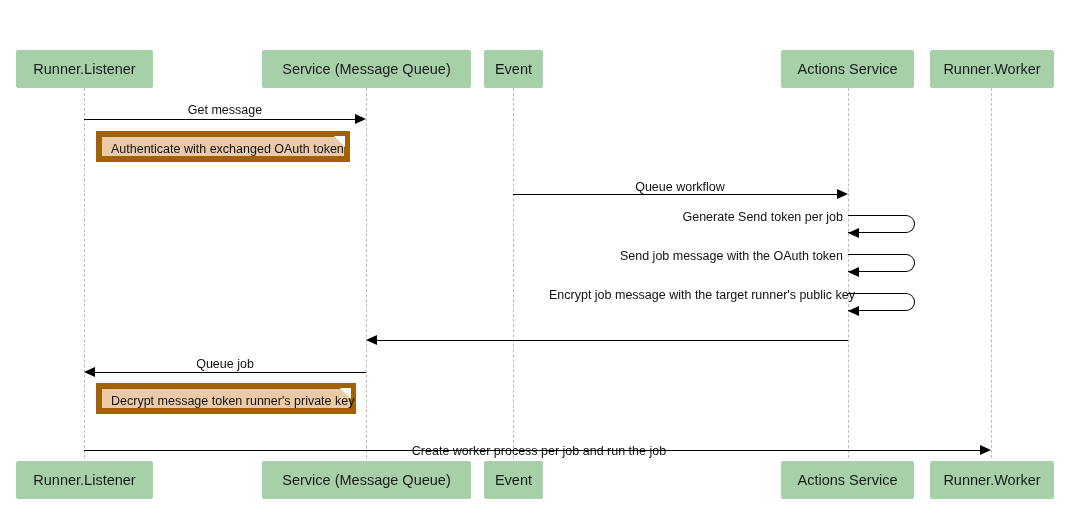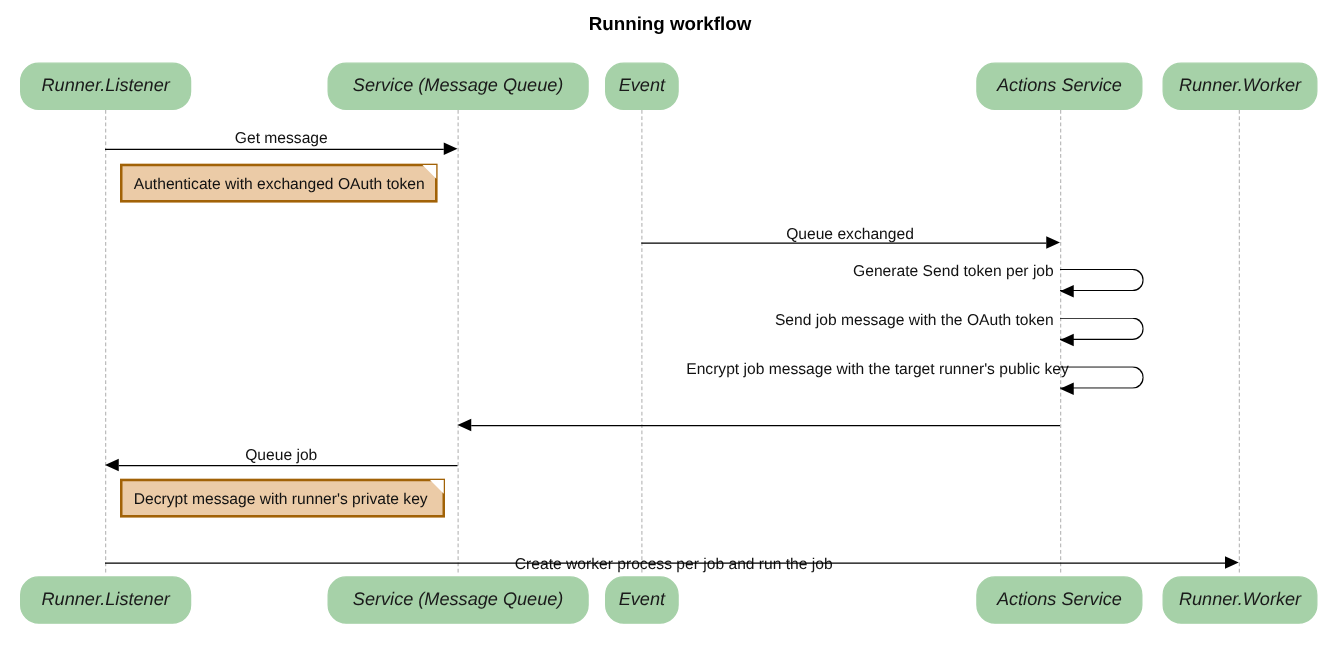--- a/index.html
+++ b/index.html
@@ -35,29 +35,28 @@
     width: 0;
     border-left: 1px dashed #bdbdbd;
     top: 88px;
     height: 370px;
   }
   .participant {
     position: absolute;
     box-sizing: border-box;
     background: #a6d1a8;
     border: 1px solid #a6d1a8;
-    border-radius: 15px;
+    border-radius: 2px;
     height: 38px;
     line-height: 36px;
     text-align: center;
     font-size: 14.5px;
     color: #1a1a1a;
     white-space: nowrap;
     overflow: hidden;
-    font-style: italic;
   }
   .msg-line {
     position: absolute;
     height: 0;
     border-top: 1.4px solid #000000;
   }
   .arrowhead {
     position: absolute;
     width: 0;
     height: 0;
@@ -88,26 +87,26 @@
     box-sizing: border-box;
     border: 1.4px solid #000000;
     border-left: none;
     border-top-right-radius: 10px;
     border-bottom-right-radius: 10px;
   }
   .note {
     position: absolute;
     box-sizing: border-box;
     background: #ebcba7;
-    border: 2px solid #a16207;
+    border: 6px solid #a16207;
     font-size: 12.5px;
     color: #111111;
     white-space: nowrap;
     display: flex;
-    align-items: center;
+    align-items: flex-end;
     padding-left: 9px;
   }
   .note-fold {
     position: absolute;
     top: -1px;
     right: -1px;
     width: 0;
     height: 0;
     border-left: 11px solid transparent;
     border-top: 11px solid #ffffff;
@@ -129,21 +128,20 @@
     width: 13px;
     height: 13px;
     overflow: visible;
   }
 </style>
 </head>
 <body>
 
 <div id="diagram">
 
-  <div class="title">Running workflow</div>
 
   <div class="lifeline" style="left:84px;"></div>
   <div class="lifeline" style="left:366px;"></div>
   <div class="lifeline" style="left:513px;"></div>
   <div class="lifeline" style="left:848px;"></div>
   <div class="lifeline" style="left:991px;"></div>
 
   <div class="participant" style="left:16px; top:50px; width:137px;">Runner.Listener</div>
   <div class="participant" style="left:262px; top:50px; width:209px;">Service (Message Queue)</div>
   <div class="participant" style="left:484px; top:50px; width:59px;">Event</div>
@@ -153,21 +151,21 @@
   <div class="participant" style="left:16px; top:461px; width:137px;">Runner.Listener</div>
   <div class="participant" style="left:262px; top:461px; width:209px;">Service (Message Queue)</div>
   <div class="participant" style="left:484px; top:461px; width:59px;">Event</div>
   <div class="participant" style="left:781px; top:461px; width:133px;">Actions Service</div>
   <div class="participant" style="left:930px; top:461px; width:124px;">Runner.Worker</div>
 
   <div class="msg-label center" style="left:225px; top:103px;">Get message</div>
   <div class="msg-line" style="left:84px; top:119px; width:271px;"></div>
   <div class="arrowhead right" style="left:355px; top:114px;"></div>
 
-  <div class="msg-label center" style="left:680px; top:180px;">Queue exchanged</div>
+  <div class="msg-label center" style="left:680px; top:180px;">Queue workflow</div>
   <div class="msg-line" style="left:513px; top:194px; width:324px;"></div>
   <div class="arrowhead right" style="left:837px; top:189px;"></div>
 
   <div class="msg-label rightalign" style="left:843px; top:210px;">Generate Send token per job</div>
   <div class="selfloop" style="left:848px; top:215px; width:67px; height:18px;"></div>
   <div class="arrowhead left" style="left:848px; top:228px;"></div>
 
   <div class="msg-label rightalign" style="left:843px; top:249px;">Send job message with the OAuth token</div>
   <div class="selfloop" style="left:848px; top:254px; width:67px; height:18px;"></div>
   <div class="arrowhead left" style="left:848px; top:267px;"></div>
@@ -189,20 +187,20 @@
 
   <div class="note" style="left:96px; top:131px; width:254px; height:31px;">
     <span>Authenticate with exchanged OAuth token</span>
     <span class="note-fold-wrap">
       <span class="note-fold-edge"></span>
       <span class="note-fold"></span>
     </span>
   </div>
 
   <div class="note" style="left:96px; top:383px; width:260px; height:31px;">
-    <span>Decrypt message with runner's private key</span>
+    <span>Decrypt message token runner's private key</span>
     <span class="note-fold-wrap">
       <span class="note-fold-edge"></span>
       <span class="note-fold"></span>
     </span>
   </div>
 
 </div>
 
 </body></html>

